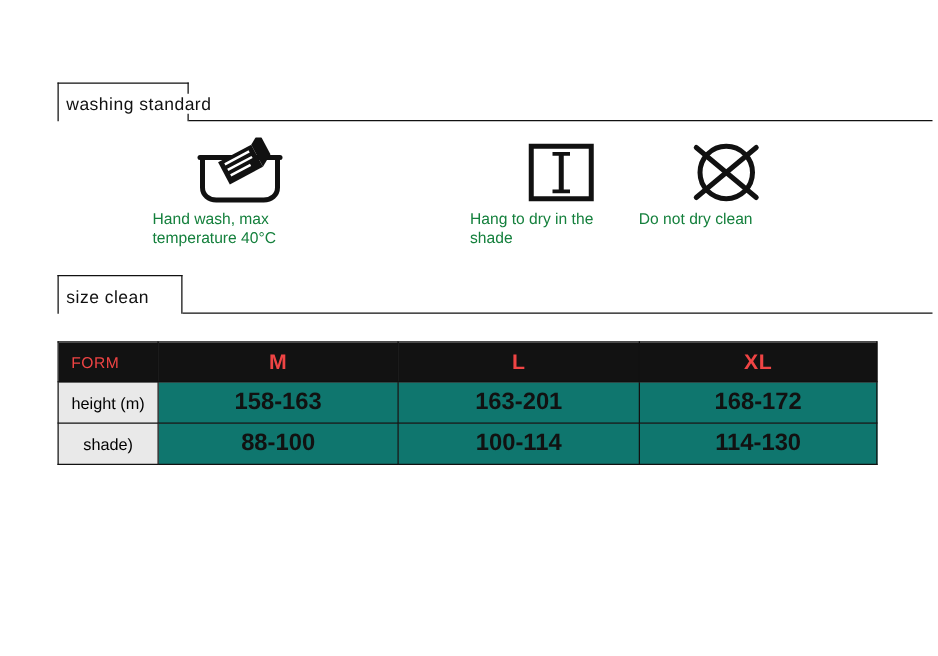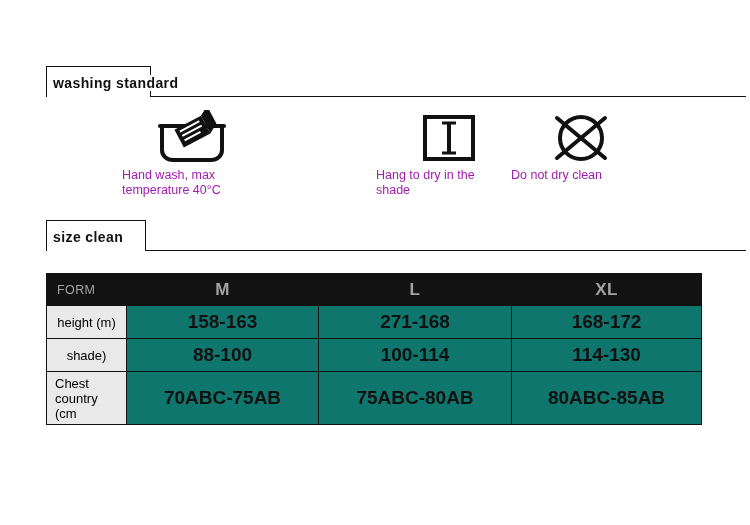--- a/index.html
+++ b/index.html
@@ -41,21 +41,20 @@
   }
   .section-head .label {
     position: absolute;
     left: 4px;
     top: 9px;
     font-size: 14px;
     letter-spacing: 0.4px;
     background: #fff;
     padding: 0 3px;
     white-space: nowrap;
-    font-weight: bold;
   }
   .section-head .rule {
     position: absolute;
     left: 105px;
     top: 30px;
     height: 1px;
     background: #111;
   }
 
   #washing-head { left: 46px; top: 66px; }
@@ -78,21 +77,21 @@
     top: 0;
   }
   .care-item .glyph {
     display: block;
     height: 54px;
   }
   .care-item .caption {
     display: block;
     font-size: 12.5px;
     line-height: 15px;
-    color: #a21caf;
+    color: #15803d;
     margin-top: 4px;
   }
 
   #care-0 { left: 76px;  width: 150px; }
   #care-0 .glyph { margin-left: 34px; }
   #care-1 { left: 240px; width: 86px; }
   #care-1 .glyph { margin-left: 4px; }
   #care-2 { left: 330px; width: 116px; }
   #care-2 .glyph { margin-left: 44px; }
   #care-3 { left: 465px; width: 140px; }
@@ -110,21 +109,21 @@
     width: 655px;
     table-layout: fixed;
   }
   table.size-table td, table.size-table th {
     border: 1px solid #111;
     padding: 0;
     margin: 0;
   }
   .head-row th {
     background: #121212;
-    color: #a3a3a3;
+    color: #ef4444;
     height: 31px;
     font-size: 17px;
     font-weight: bold;
     text-align: center;
     letter-spacing: 0.5px;
   }
   .head-row th.form-cell {
     font-size: 12.5px;
     font-weight: normal;
     text-align: left;
@@ -232,38 +231,28 @@
         <tr class="head-row">
           <th class="form-cell">FORM</th>
           <th>M</th>
           <th>L</th>
           <th>XL</th>
         </tr>
 
         <tr class="body-row">
           <td class="rowlabel">height (m)</td>
           <td>158-163</td>
-          <td>271-168</td>
+          <td>163-201</td>
           <td>168-172</td>
         </tr>
 
         <tr class="body-row">
           <td class="rowlabel">shade)</td>
           <td>88-100</td>
           <td>100-114</td>
           <td>114-130</td>
         </tr>
 
-        <tr class="body-row tall">
-          <td class="rowlabel">
-            <span class="lab-line">Chest</span>
-            <span class="lab-line">country</span>
-            <span class="lab-line">(cm</span>
-          </td>
-          <td>70ABC-75AB</td>
-          <td>75ABC-80AB</td>
-          <td>80ABC-85AB</td>
-        </tr>
       </tbody>
     </table>
   </div>
 
 </div>
 
 </body></html>

